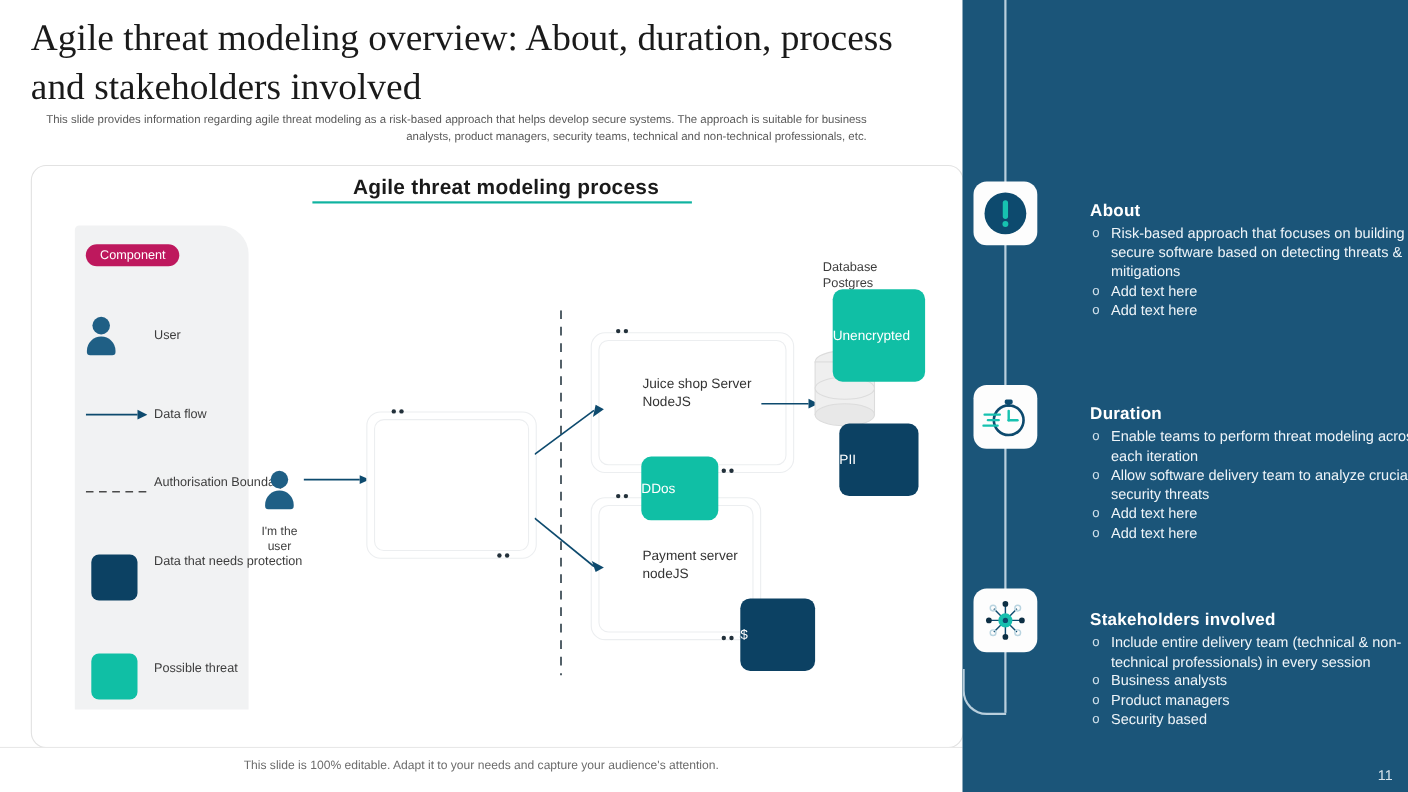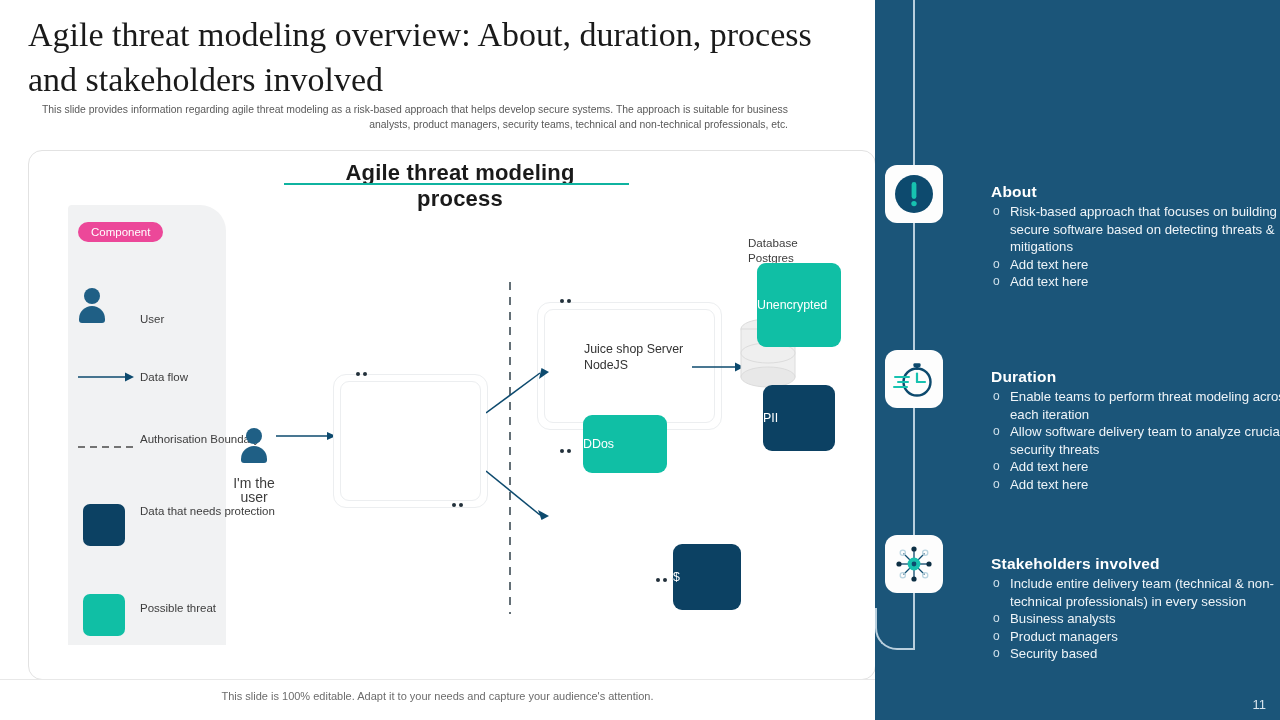--- a/index.html
+++ b/index.html
@@ -40,27 +40,27 @@
   
   .title{position:absolute;left:28px;top:12px;width:830px;
      font-family:"Liberation Serif",serif;font-size:34px;line-height:45px;color:#1a1a1a;}
   .subtitle{position:absolute;left:28px;top:103px;width:760px;
      font-size:10.4px;line-height:14.5px;color:#595959;text-align:right;}
 
   
   .card{position:absolute;left:28px;top:150px;width:848px;height:530px;
      border:1px solid #e2e2e2;border-radius:14px;background:#fff;box-sizing:border-box;}
   .card-title{position:absolute;left:300px;top:160px;width:320px;text-align:center;
-     font-size:22px;font-weight:bold;color:#1a1a1a;letter-spacing:.2px;}
+     font-size:19px;font-weight:bold;color:#1a1a1a;letter-spacing:.2px;}
   .card-title-rule{position:absolute;left:284px;top:183px;width:345px;height:2px;background:#0fb3a0;}
 
   
   .legend{position:absolute;left:68px;top:205px;width:158px;height:440px;background:#f1f2f3;
      border-top-right-radius:26px;border-top-left-radius:4px;}
-  .legend-chip{position:absolute;left:78px;top:222px;background:#ec4899;color:#fff;
+  .legend-chip{position:absolute;left:78px;top:222px;background:#be185d;color:#fff;
      font-size:11.5px;padding:4px 13px;border-radius:11px;}
   .lg-row{position:absolute;left:78px;width:145px;}
   .lg-label{position:absolute;left:140px;font-size:11.5px;line-height:14.6px;color:#3d3d3d;}
 
   .user-icon{position:relative;width:28px;height:34px;}
   .user-icon .head{position:absolute;left:6px;top:0;width:16px;height:16px;border-radius:50%;background:#1f5f85;}
   .user-icon .body{position:absolute;left:1px;top:18px;width:26px;height:17px;background:#1f5f85;
      border-top-left-radius:13px;border-top-right-radius:13px;border-bottom-left-radius:3px;border-bottom-right-radius:3px;}
 
   .sw-navy{width:42px;height:42px;border-radius:7px;background:#0c4163;}
@@ -103,21 +103,21 @@
 
   <div class="legend"></div>
   <div class="legend-chip">Component</div>
 
   <div class="lg-row" style="top:288px;left:78px;">
     <div class="user-icon">
       <div class="head"></div>
         <div class="body"></div>
     </div>
   </div>
-  <div class="lg-label" style="top:312px;">User</div>
+  <div class="lg-label" style="top:298px;">User</div>
 
   <div class="lg-row" style="top:370px;left:78px;">
     <svg width="56" height="14" viewBox="0 0 56 14">
       <line x1="0" y1="7" x2="47" y2="7" stroke="#0d4a6e" stroke-width="1.6"></line>
       <polygon points="47,2.6 56,7 47,11.4" fill="#0d4a6e"></polygon>
     </svg>
   </div>
   <div class="lg-label" style="top:370px;">Data flow</div>
 
   <div class="lg-row" style="top:444px;left:78px;">
@@ -136,21 +136,21 @@
     <div class="sw-teal"></div>
   </div>
   <div class="lg-label" style="top:601px;">Possible threat</div>
 
   <div style="position:absolute;left:240px;top:428px;width:26px;height:36px;">
     <div class="user-icon" style="width:28px;height:36px;">
       <div class="head"></div>
         <div class="body"></div>
     </div>
   </div>
-  <div style="position:absolute;left:226px;top:476px;width:56px;text-align:center;font-size:14px;line-height:14px;color:#3d3d3d;">I'm the user</div>
+  <div style="position:absolute;left:226px;top:476px;width:56px;text-align:center;font-size:11px;line-height:14px;color:#3d3d3d;">I'm the user</div>
 
   <svg style="position:absolute;left:276px;top:430px;" width="60" height="12" viewBox="0 0 60 12">
     <line x1="0" y1="6" x2="51" y2="6" stroke="#0d4a6e" stroke-width="1.5"></line>
     <polygon points="51,2 60,6 51,10" fill="#0d4a6e"></polygon>
   </svg>
 
   <svg style="position:absolute;left:505px;top:282px;" width="10" height="332" viewBox="0 0 10 332">
     <line x1="5" y1="0" x2="5" y2="332" stroke="#30404a" stroke-width="1.5" stroke-dasharray="8 7"></line>
   </svg>
 
@@ -172,20 +172,24 @@
   </div>
   <div class="dots" style="left:560px;top:299px;">
       <i></i>
       <i></i>
     </div>
   <div class="dots" style="left:656px;top:426px;">
       <i></i>
       <i></i>
     </div>
 
+  <div class="node" style="left:537px;top:452px;width:155px;height:130px;">
+    <div class="inner"></div>
+    <div class="lbl" style="left:46px;top:44px;width:104px;">Payment server nodeJS</div>
+  </div>
   <div class="dots" style="left:560px;top:449px;">
       <i></i>
       <i></i>
     </div>
   <div class="dots" style="left:656px;top:578px;">
       <i></i>
       <i></i>
     </div>
 
   <svg style="position:absolute;left:486px;top:365px;" width="64" height="50" viewBox="0 0 64 50">
@@ -216,21 +220,21 @@
   </svg>
 
   <div class="badge badge-teal" style="left:757px;top:263px;width:84px;height:84px;">
     <span>Unencrypted</span>
   </div>
 
   <div class="badge badge-navy" style="left:763px;top:385px;width:72px;height:66px;">
     <span>PII</span>
   </div>
 
-  <div class="badge badge-teal" style="left:583px;top:415px;width:84px;height:58px;">
+  <div class="badge badge-teal" style="left:583px;top:415px;width:70px;height:58px;">
     <span>DDos</span>
   </div>
 
   <div class="badge badge-navy" style="left:673px;top:544px;width:68px;height:66px;">
     <span>$</span>
   </div>
 
   <div class="footer-rule"></div>
   <div class="footer">This slide is 100% editable. Adapt it to your needs and capture your audience's attention.</div>
 

